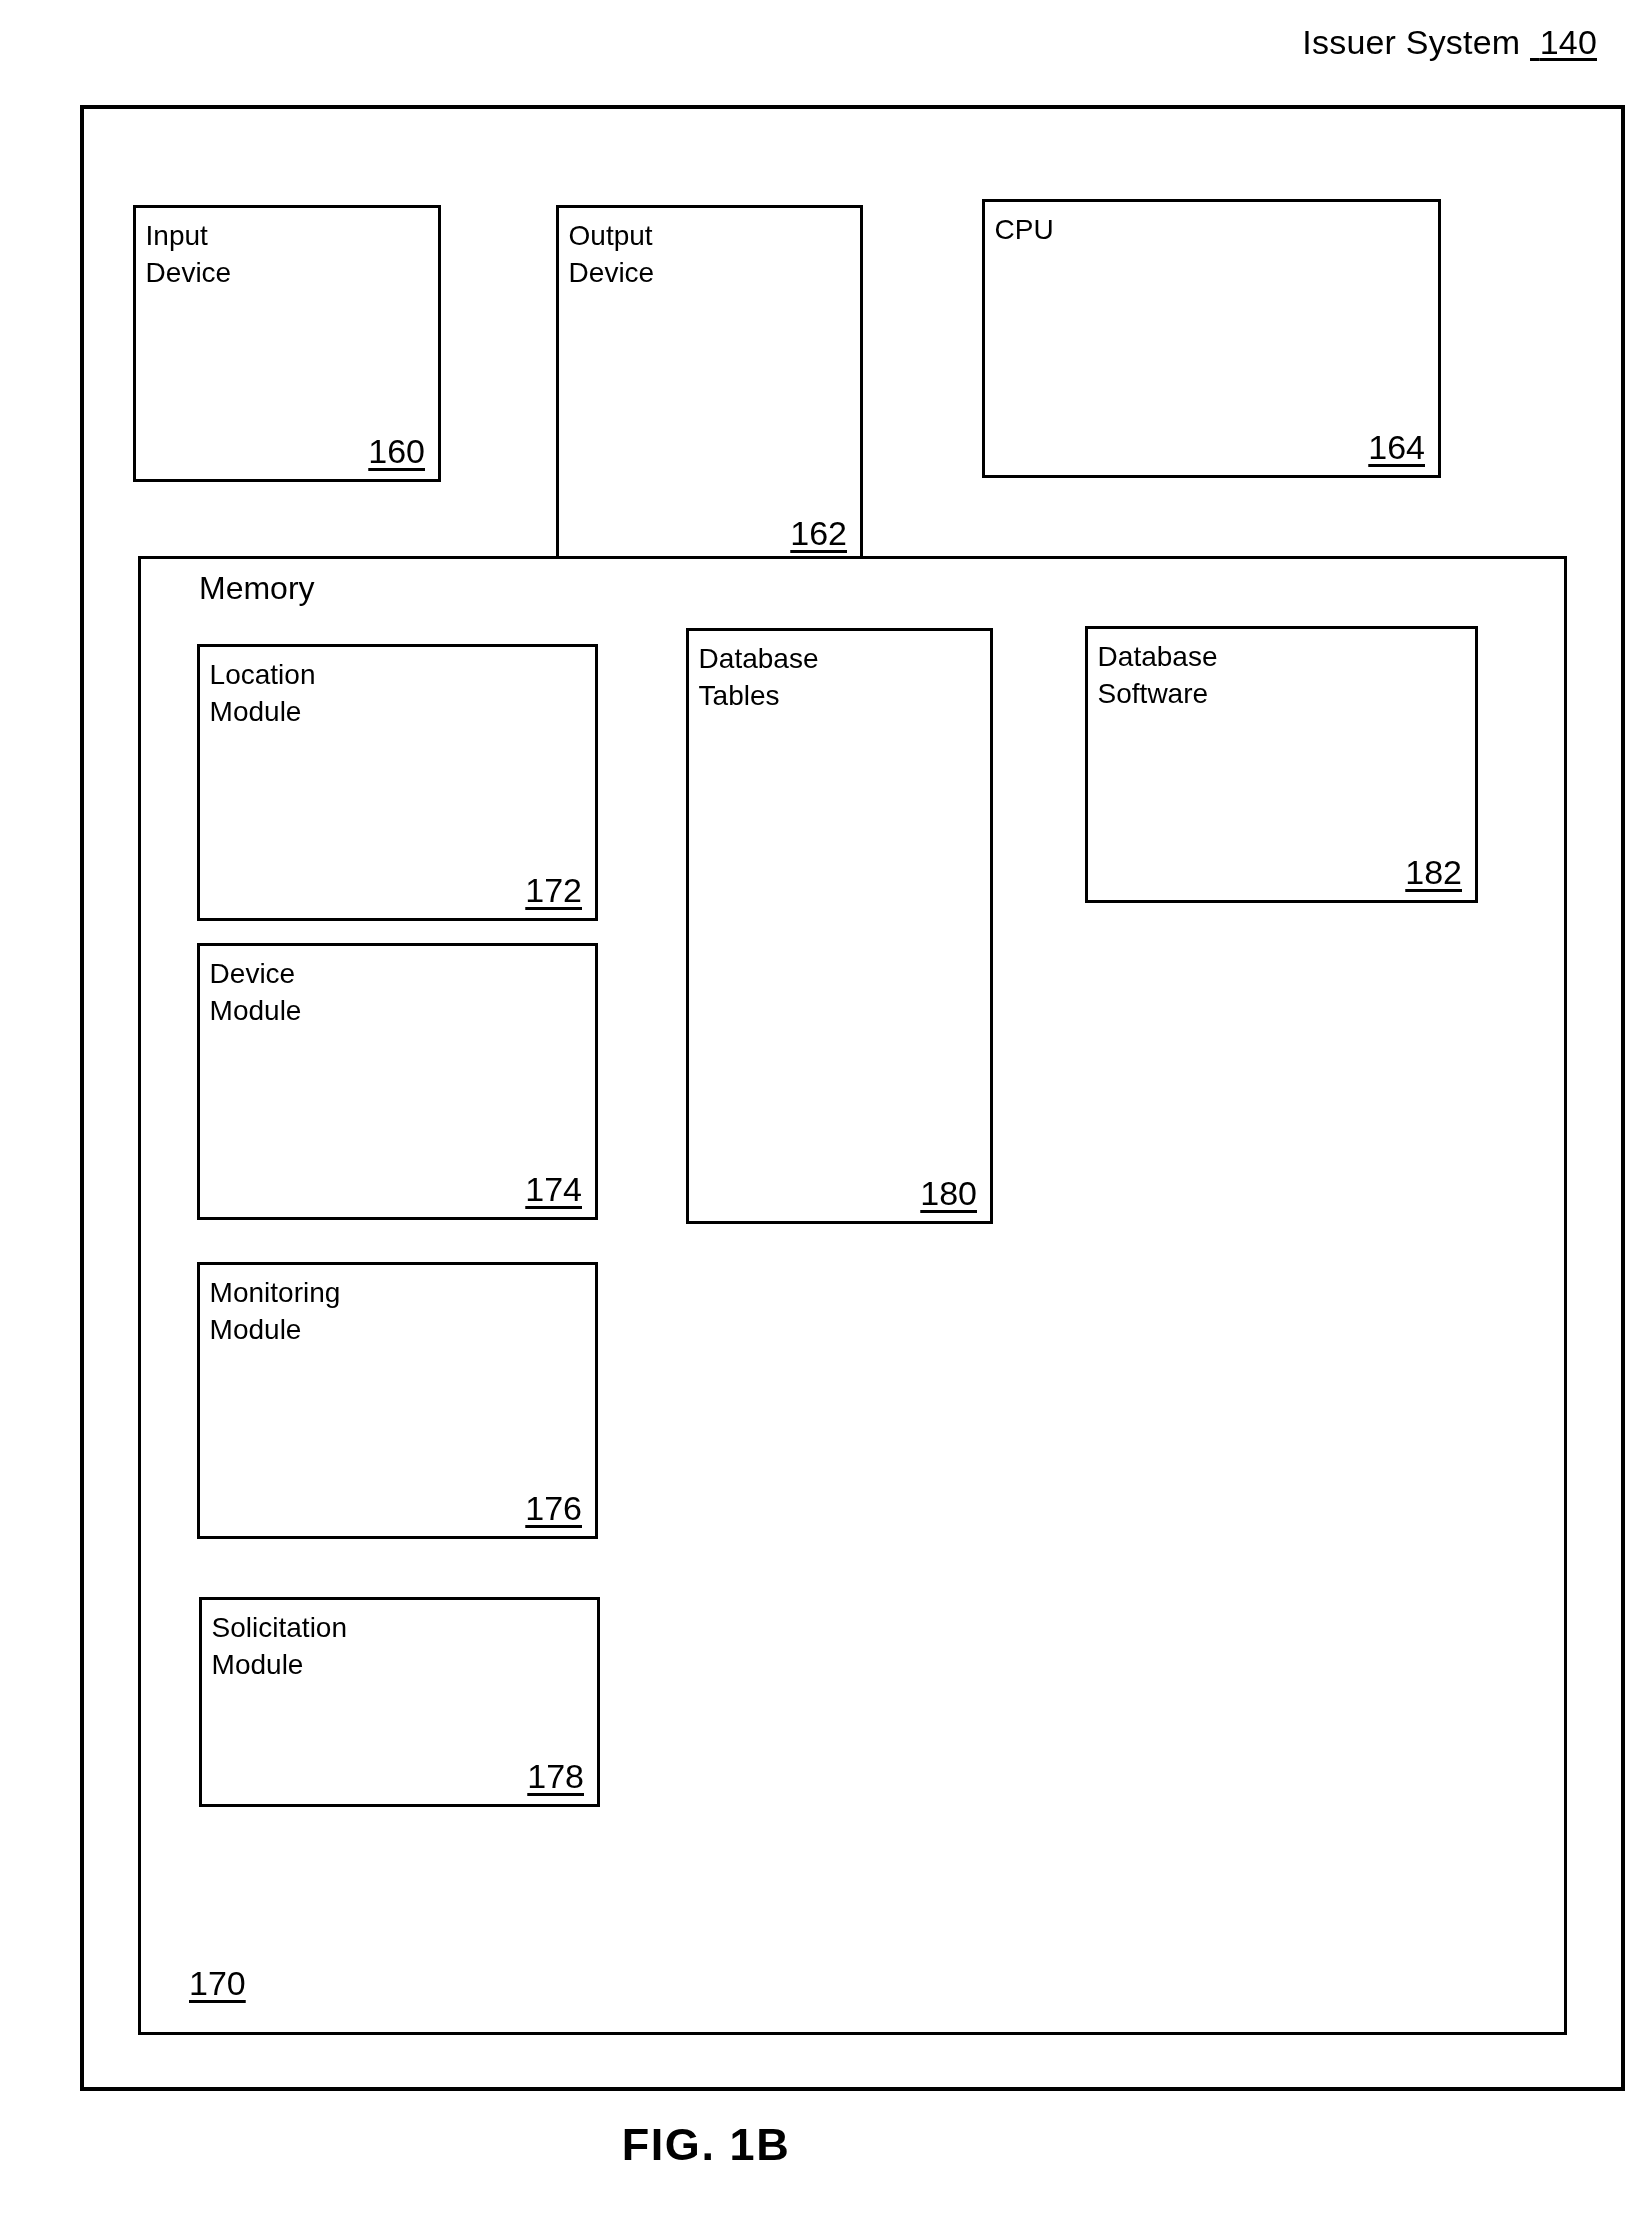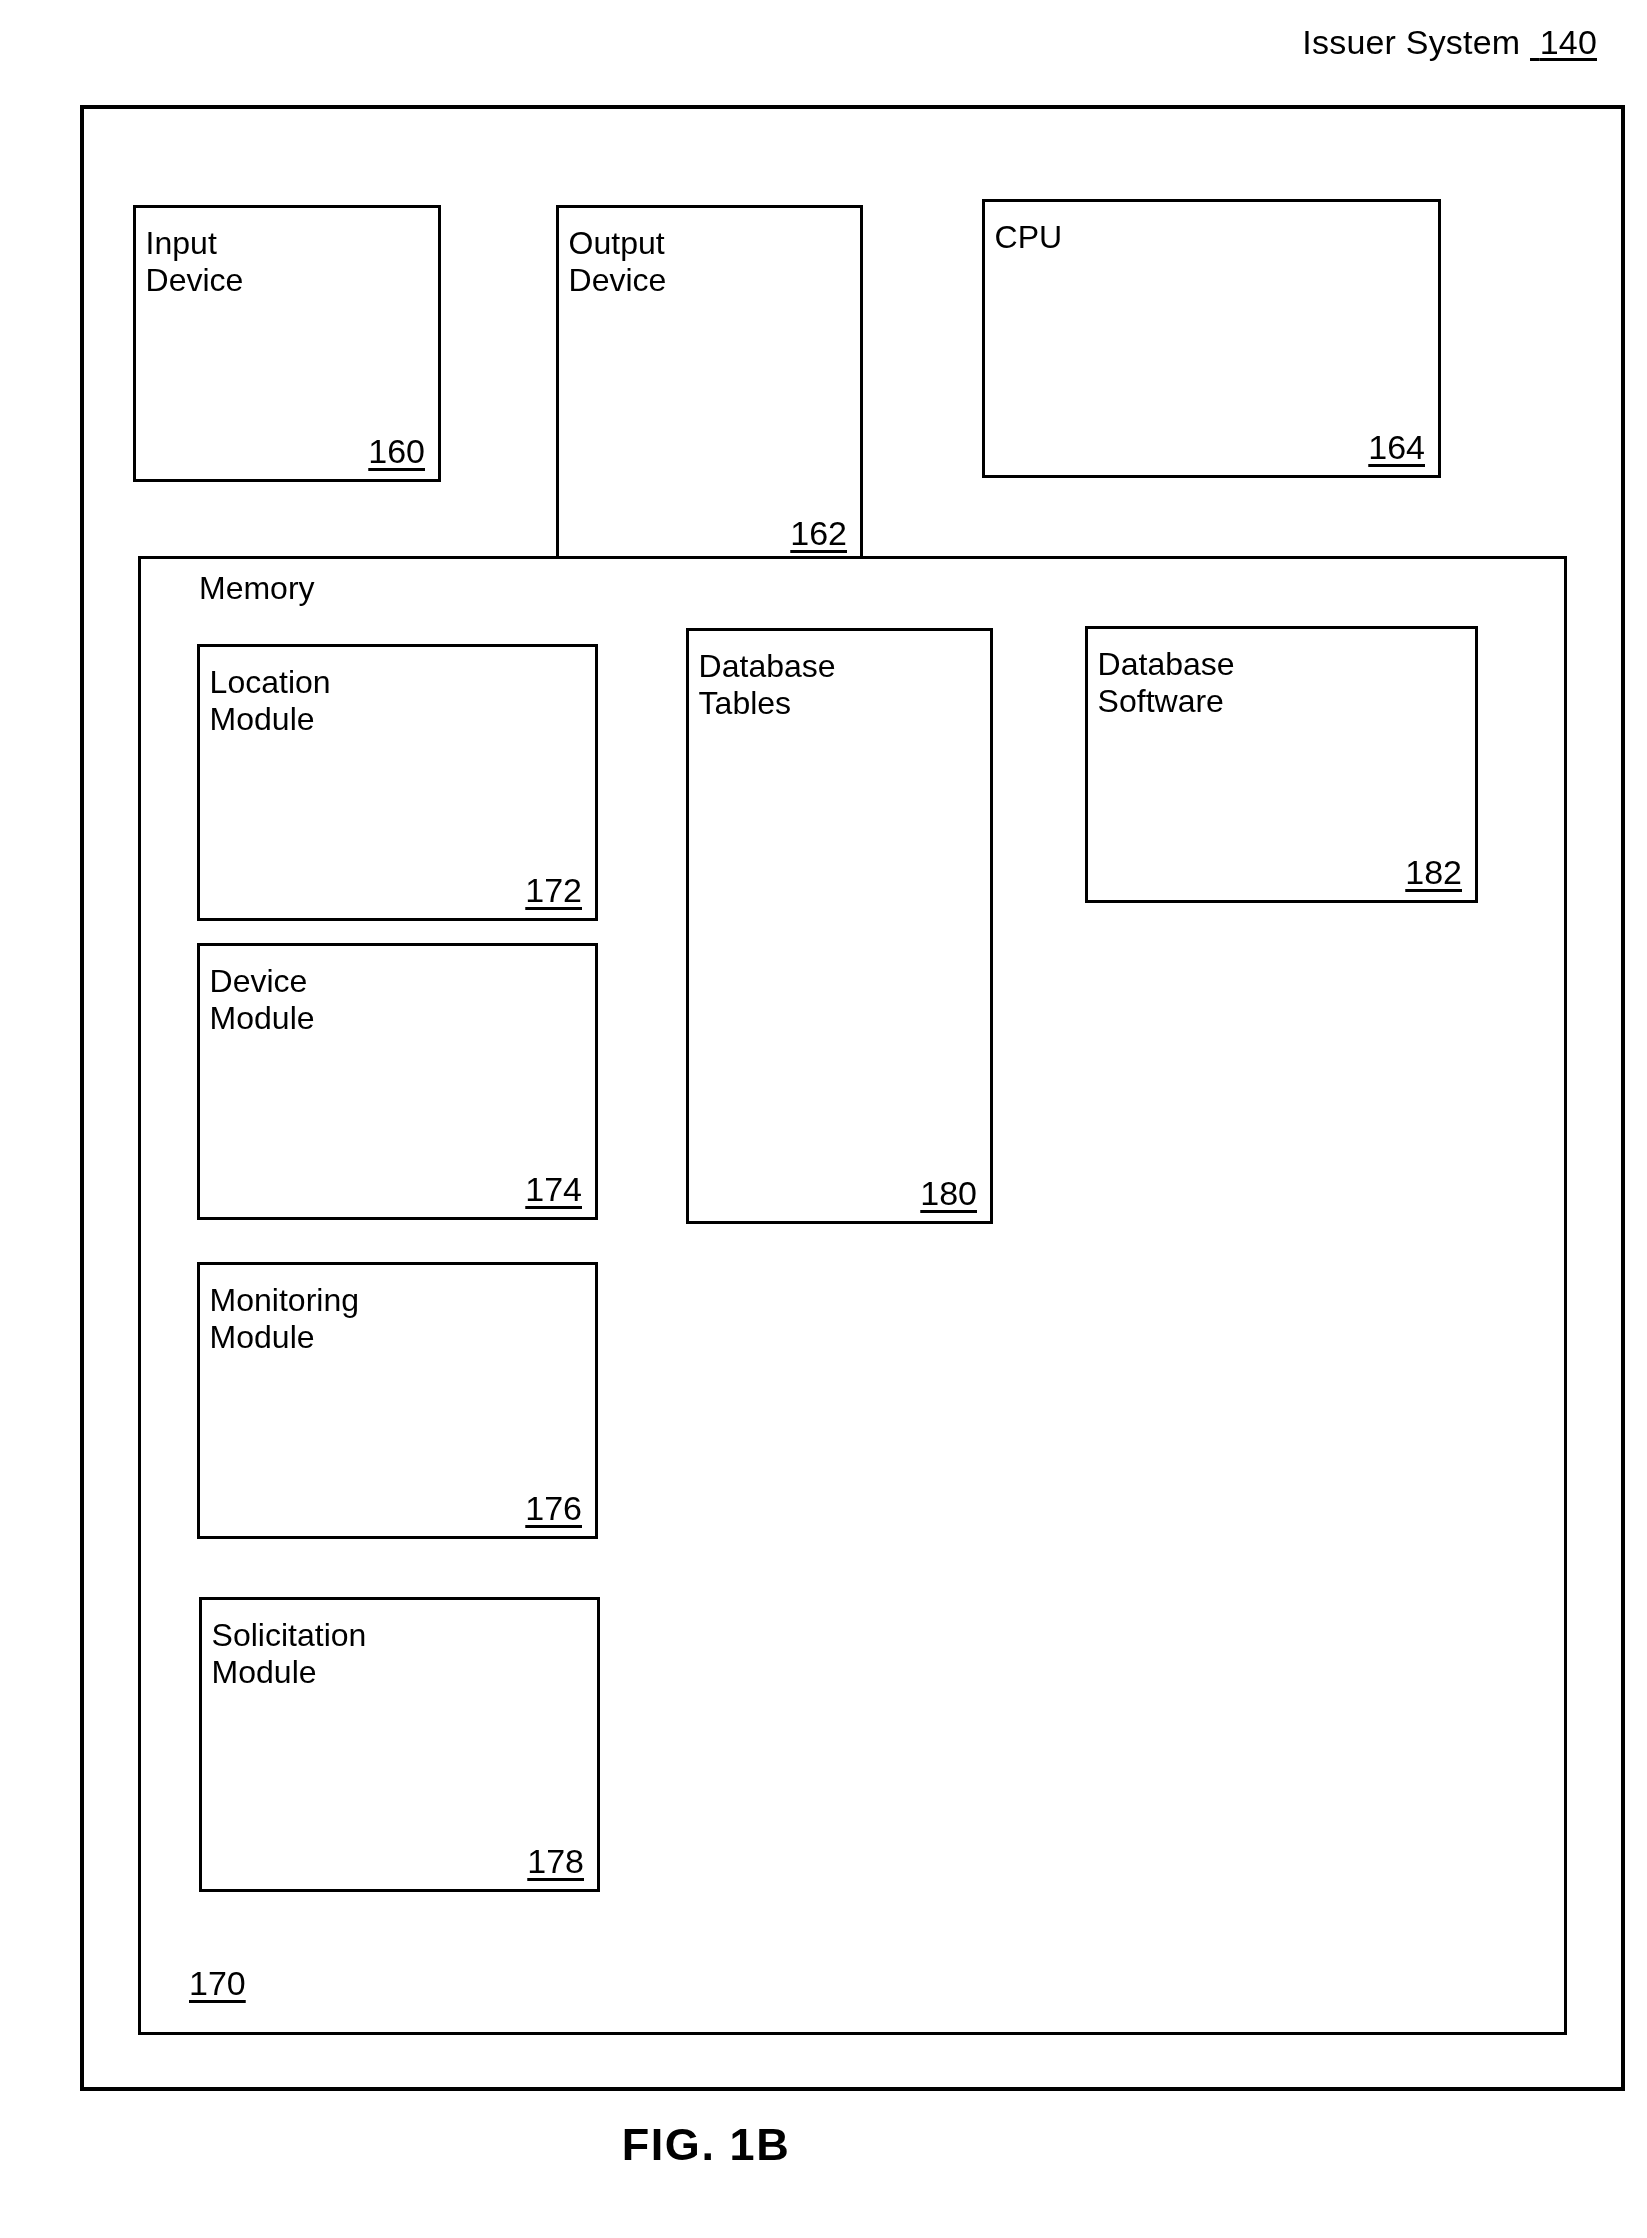--- a/index.html
+++ b/index.html
@@ -43,22 +43,22 @@
     border: 3.2px solid #000000;
     background: #ffffff;
     box-sizing: border-box;
   }
   .box-outer {
     border-width: 4px;
   }
   .box-label {
     position: absolute;
     left: 9.6px;
-    top: 17px;
-    font-size: 32px;
+    top: 9px;
+    font-size: 28px;
     line-height: 37px;
     white-space: pre-line;
   }
   .ref-num {
     position: absolute;
     right: 13px;
     bottom: 8px;
     font-size: 34px;
     line-height: 39px;
     text-decoration: underline;
@@ -141,21 +141,21 @@
 Module</div>
     <div class="ref-num">174</div>
   </div>
 
   <div class="box" style="left:197px; top:1262px; width:401px; height:277px;">
     <div class="box-label">Monitoring
 Module</div>
     <div class="ref-num">176</div>
   </div>
 
-  <div class="box" style="left:199px; top:1597px; width:401px; height:295px;">
+  <div class="box" style="left:199px; top:1597px; width:401px; height:210px;">
     <div class="box-label">Solicitation
 Module</div>
     <div class="ref-num">178</div>
   </div>
 
   <div class="box" style="left:686px; top:628px; width:307px; height:596px;">
     <div class="box-label">Database
 Tables</div>
     <div class="ref-num">180</div>
   </div>

